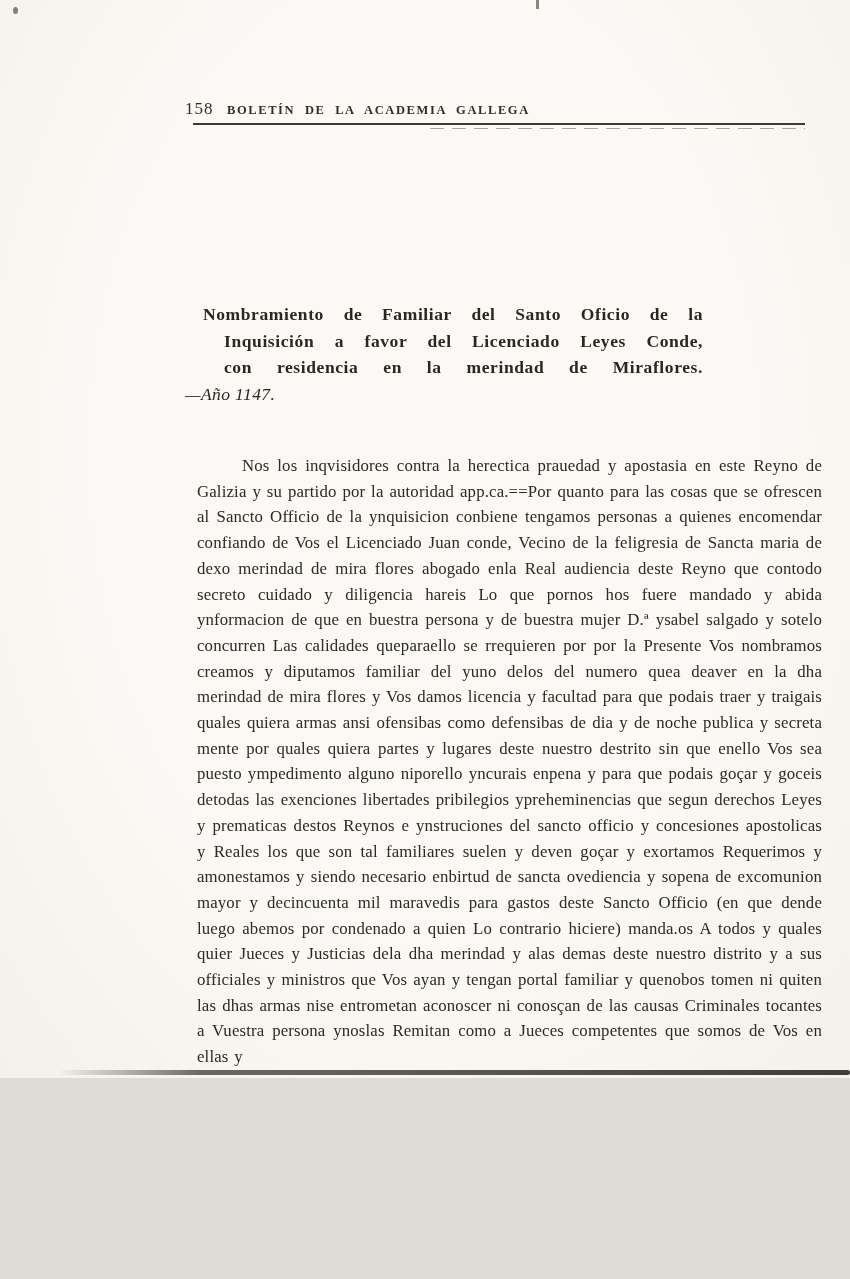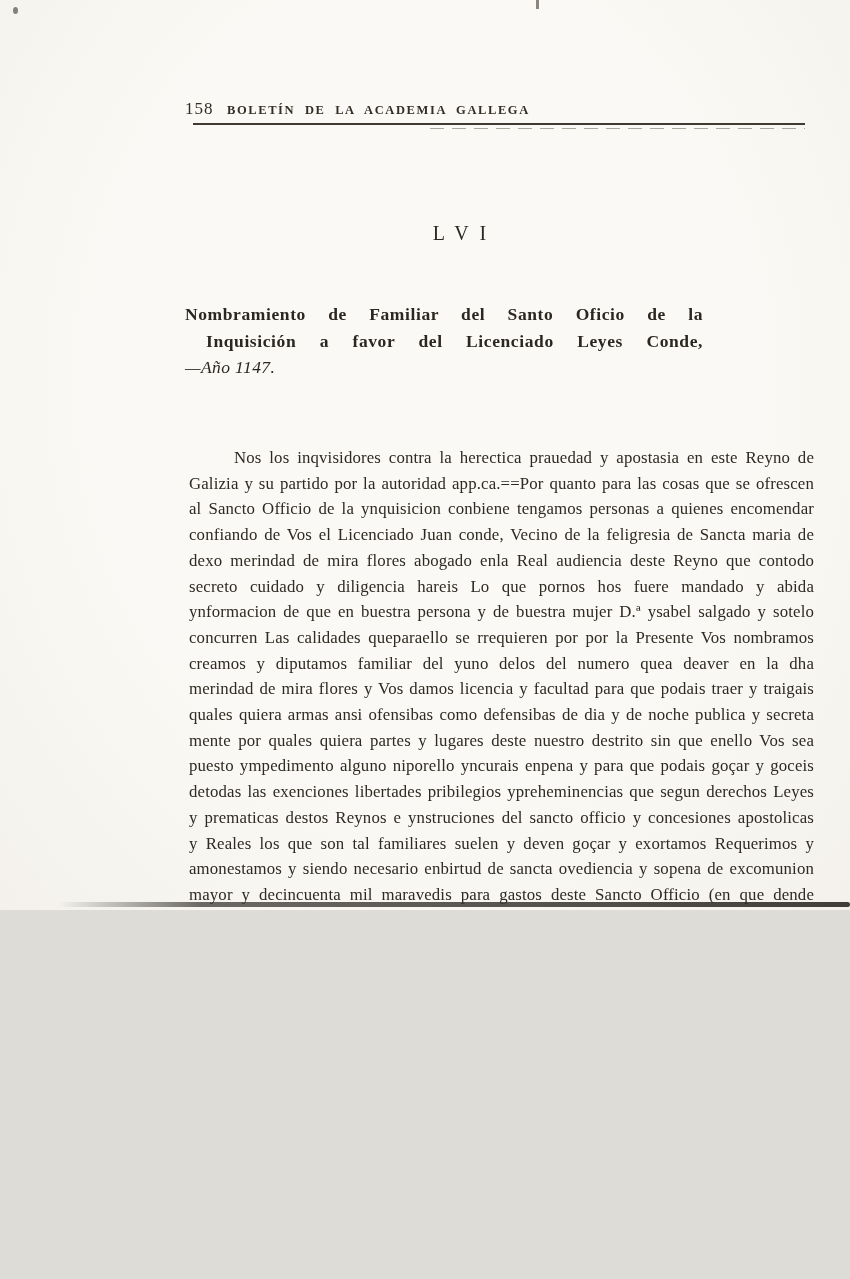--- a/index.html
+++ b/index.html
@@ -1,19 +1,19 @@
 <!DOCTYPE html>
 <html><head>
 <meta charset="utf-8">
 <style>
   html, body { margin: 0; padding: 0; background: #dedcd6; }
   .page {
     position: relative;
     width: 850px;
-    height: 910px;
+    height: 1078px;
     margin: 0 auto;
     background: radial-gradient(ellipse at 50% 42%, #faf9f5 55%, #f3f1ea 100%);
     color: #2d2822;
     font-family: "Liberation Serif", "DejaVu Serif", serif;
     overflow: hidden;
   }
 
   
   .running-head {
     position: absolute;
@@ -80,36 +80,37 @@
     width: 518px;
     font-size: 17.5px;
     font-weight: bold;
     line-height: 26.5px;
     letter-spacing: 0.6px;
     color: #2b2620;
   }
   .t-line {
     text-align: justify;
     text-align-last: justify;
+    margin-left: 18px;
   }
   .t-line.cont { padding-left: 21px; }
   .t-year {
     padding-left: 0;
     font-weight: normal;
     font-style: italic;
     letter-spacing: 0.4px;
   }
 
   
   .body-text {
     position: absolute;
     top: 441px;
     left: 185px;
     width: 625px;
-    margin: 4px;
+    margin: 12px;
     font-size: 16.8px;
     line-height: 25.7px;
     text-align: justify;
     text-indent: 45px;
     letter-spacing: 0.15px;
     word-spacing: 1.5px;
     color: #2e2921;
   }
 
   
@@ -160,25 +161,25 @@
 
   <header class="running-head">
     <span class="folio">158</span>
     <span class="head-title">BOLETÍN DE LA ACADEMIA GALLEGA</span>
     <span class="head-spacer"></span>
   </header>
 
   <div class="rule"></div>
   <div class="rule-echo"></div>
 
-  <h1 class="section-numeral">LVI</h1>
 
   <div class="doc-title">
     <div class="t-line first">Nombramiento de Familiar del Santo Oficio de la</div>
     <div class="t-line cont">Inquisición a favor del Licenciado Leyes Conde,</div>
+    <div class="t-line cont">con residencia en la merindad de Miraflores.</div>
     <div class="t-year">—Año 1147.</div>
   </div>
 
   <p class="body-text">Nos los inqvisidores contra la herectica prauedad y apostasia en este Reyno de Galizia y su partido por la autoridad app.ca.==Por quanto para las cosas que se ofrescen al Sancto Officio de la ynquisicion conbiene tengamos personas a quienes encomendar confiando de Vos el Licenciado Juan conde, Vecino de la feligresia de Sancta maria de dexo merindad de mira flores abogado enla Real audiencia deste Reyno que contodo secreto cuidado y diligencia hareis Lo que pornos hos fuere mandado y abida ynformacion de que en buestra persona y de buestra mujer D.ª ysabel salgado y sotelo concurren Las calidades queparaello se rrequieren por por la Presente Vos nombramos creamos y diputamos familiar del yuno delos del numero quea deaver en la dha merindad de mira flores y Vos damos licencia y facultad para que podais traer y traigais quales quiera armas ansi ofensibas como defensibas de dia y de noche publica y secreta mente por quales quiera partes y lugares deste nuestro destrito sin que enello Vos sea puesto ympedimento alguno niporello yncurais enpena y para que podais goçar y goceis detodas las exenciones libertades pribilegios ypreheminencias que segun derechos Leyes y prematicas destos Reynos e ynstruciones del sancto officio y concesiones apostolicas y Reales los que son tal familiares suelen y deven goçar y exortamos Requerimos y amonestamos y siendo necesario enbirtud de sancta ovediencia y sopena de excomunion mayor y decincuenta mil maravedis para gastos deste Sancto Officio (en que dende luego abemos por condenado a quien Lo contrario hiciere) manda.os A todos y quales quier Jueces y Justicias dela dha merindad y alas demas deste nuestro distrito y a sus officiales y ministros que Vos ayan y tengan portal familiar y quenobos tomen ni quiten las dhas armas nise entrometan aconoscer ni conosçan de las causas Criminales tocantes a Vuestra persona ynoslas Remitan como a Jueces competentes que somos de Vos en ellas y</p>
 
   <div class="edge-bottom"></div>
   <div class="blemish-br"></div>
   <div class="blemish-tl"></div>
   <div class="tick-top"></div>
 

